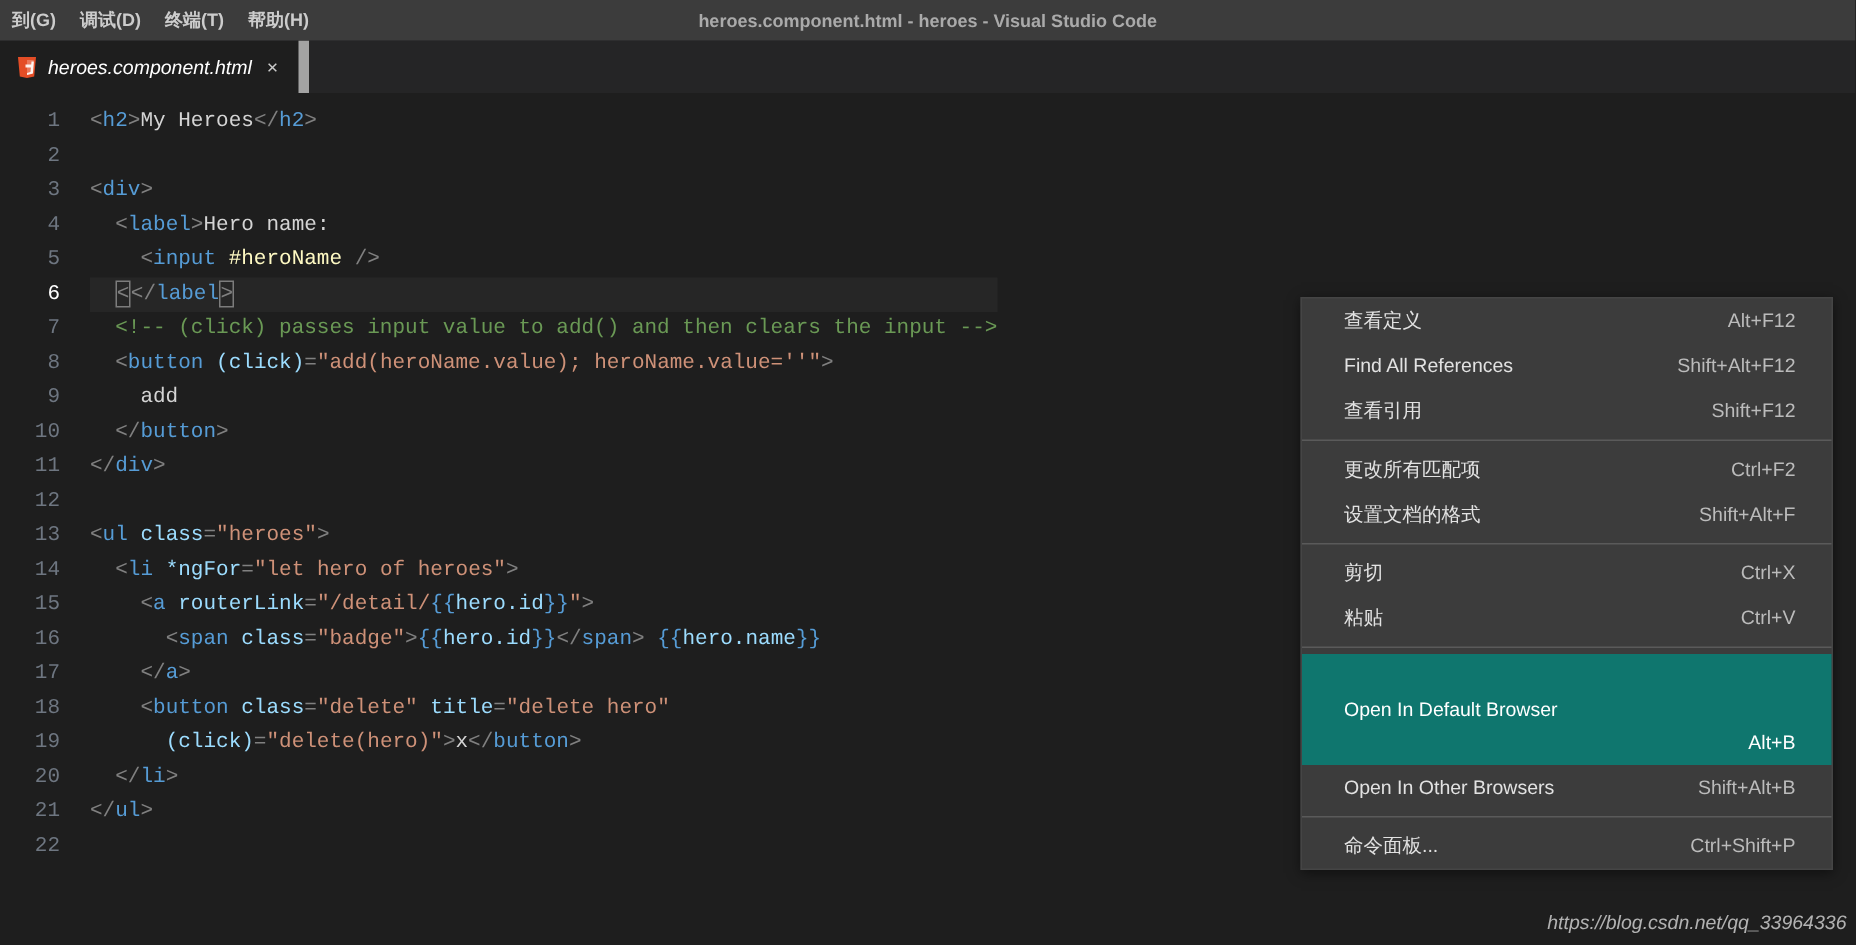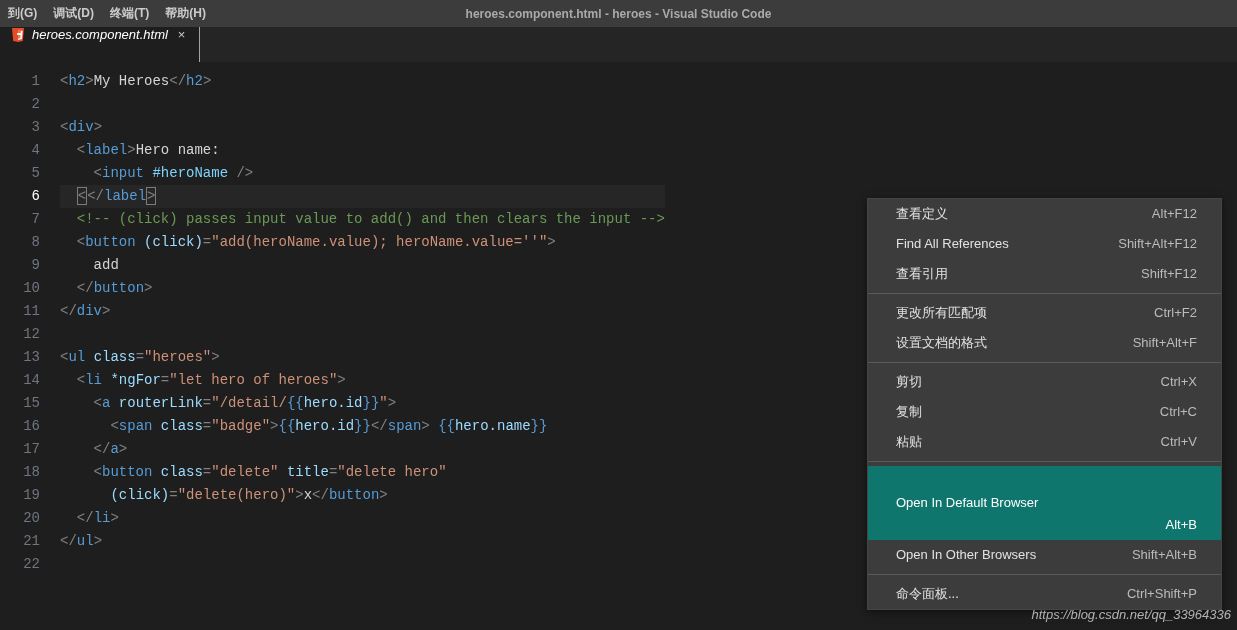--- a/index.html
+++ b/index.html
@@ -37,27 +37,27 @@
   .tabbar {
     height:35px;
     background:#252526;
     display:flex;
     align-items:stretch;
     font-family:"Segoe UI",sans-serif;
     font-size:13px;
   }
   .tab {
     display:flex;
-    align-items:flex-start;
+    align-items:center;
     padding:0 10px;
     background:#1e1e1e;
     color:#fff;
     font-style:italic;
     gap:6px;
-    border-right:1px solid #a3a3a3;
+    border-right:7px solid #a3a3a3;
   }
   .tab .icon svg { width:16px; height:16px; display:block; }
   .tab .close { color:#ccc; font-style:normal; padding:0 4px; }
   .editor {
     display:flex;
     height:calc(630px - 27px - 35px);
     position:relative;
   }
   .gutter {
     width:60px;
@@ -78,21 +78,21 @@
     line-height:23px;
   }
   .code .line { height:23px; }
   .code .line.hl { background:rgba(255,255,255,0.04); }
   .boxsel { border:1px solid #7c7c7c; padding:0 0px; }
   
   .pun { color:#808080; }
   .tag { color:#569cd6; }
   .attr { color:#9cdcfe; }
   .str { color:#ce9178; }
-  .ref { color:#7dd3fc; }
+  .ref { color:#fef9c3; }
   .txt { color:#d4d4d4; }
   .cmt { color:#6a9955; }
   .interp { color:#569cd6; }
   .ident { color:#9cdcfe; }
   .context-menu {
     position:absolute;
     top:198px;
     right:15px;
     width:355px;
     background:#3c3c3c;
@@ -206,24 +206,20 @@
     <div class="row">
       <span>设置文档的格式</span>
       <span class="sc">Shift+Alt+F</span>
     </div>
     <div class="sep"></div>
     <div class="row">
       <span>剪切</span>
       <span class="sc">Ctrl+X</span>
     </div>
     <div class="row">
-      <span>复制</span>
-      <span class="sc">Ctrl+C</span>
-    </div>
-    <div class="row">
       <span>粘贴</span>
       <span class="sc">Ctrl+V</span>
     </div>
     <div class="sep"></div>
     <div class="row sel">
       <span>Open In Default Browser</span>
       <span class="sc">Alt+B</span>
     </div>
     <div class="row">
       <span>Open In Other Browsers</span>

